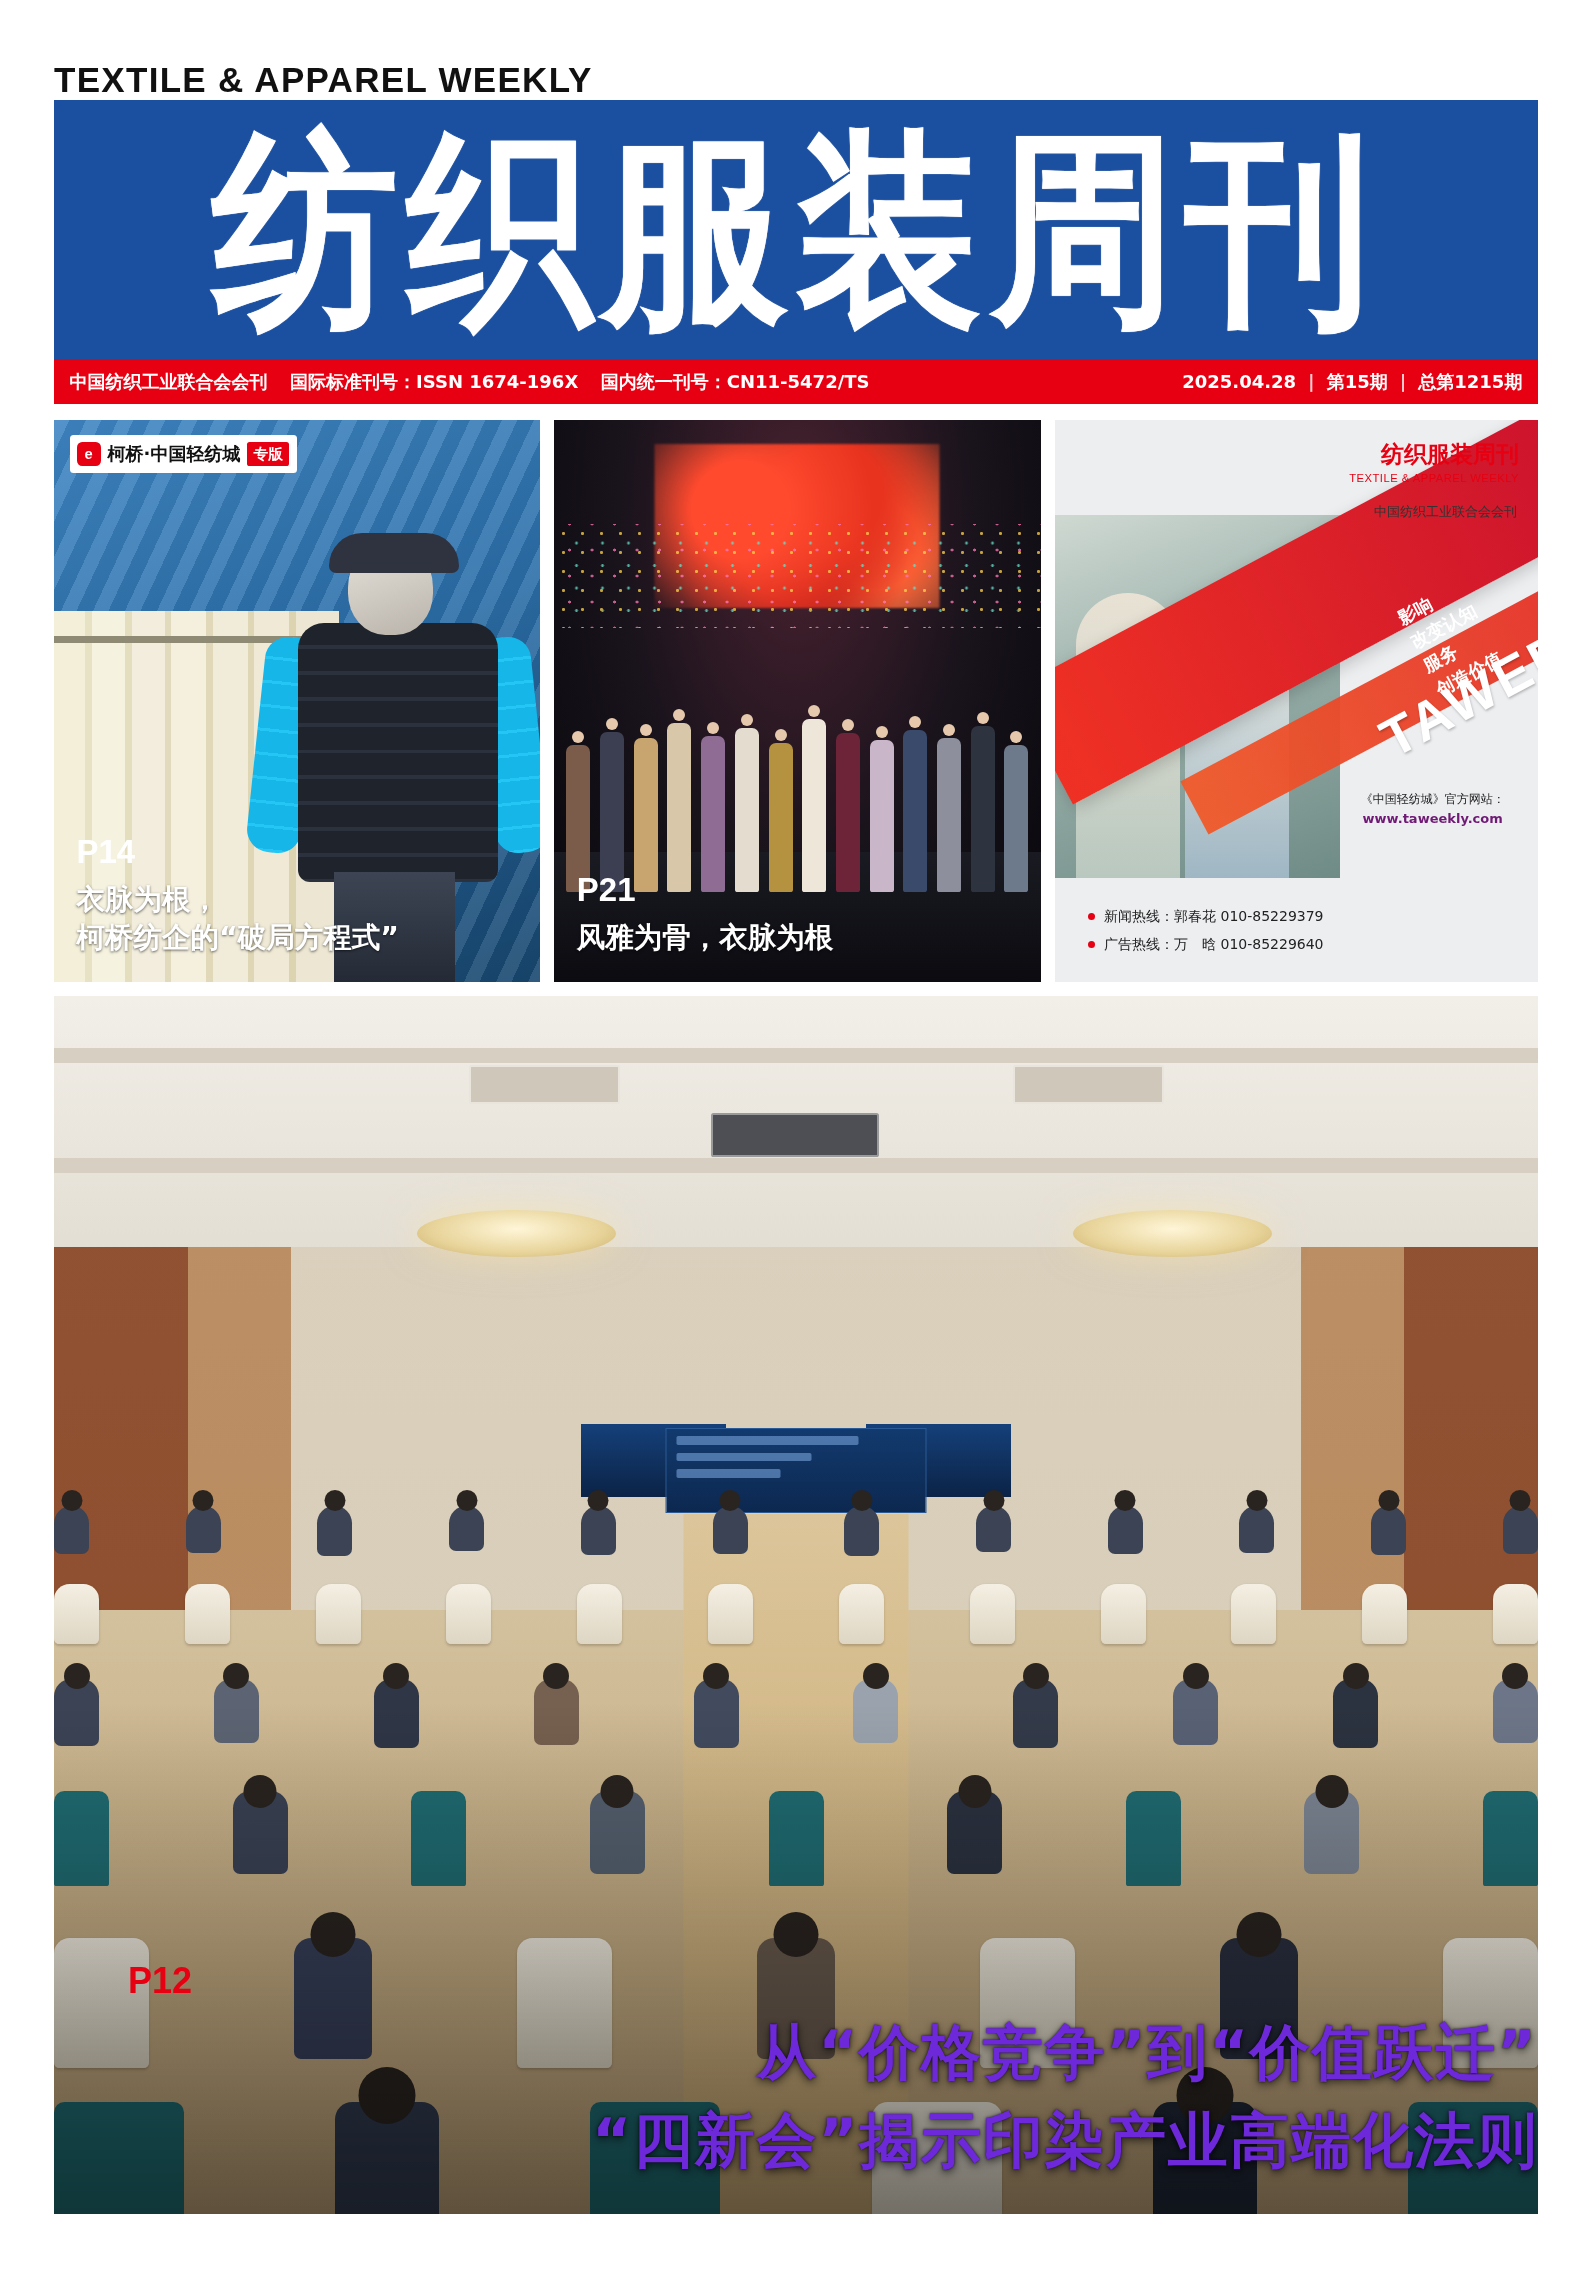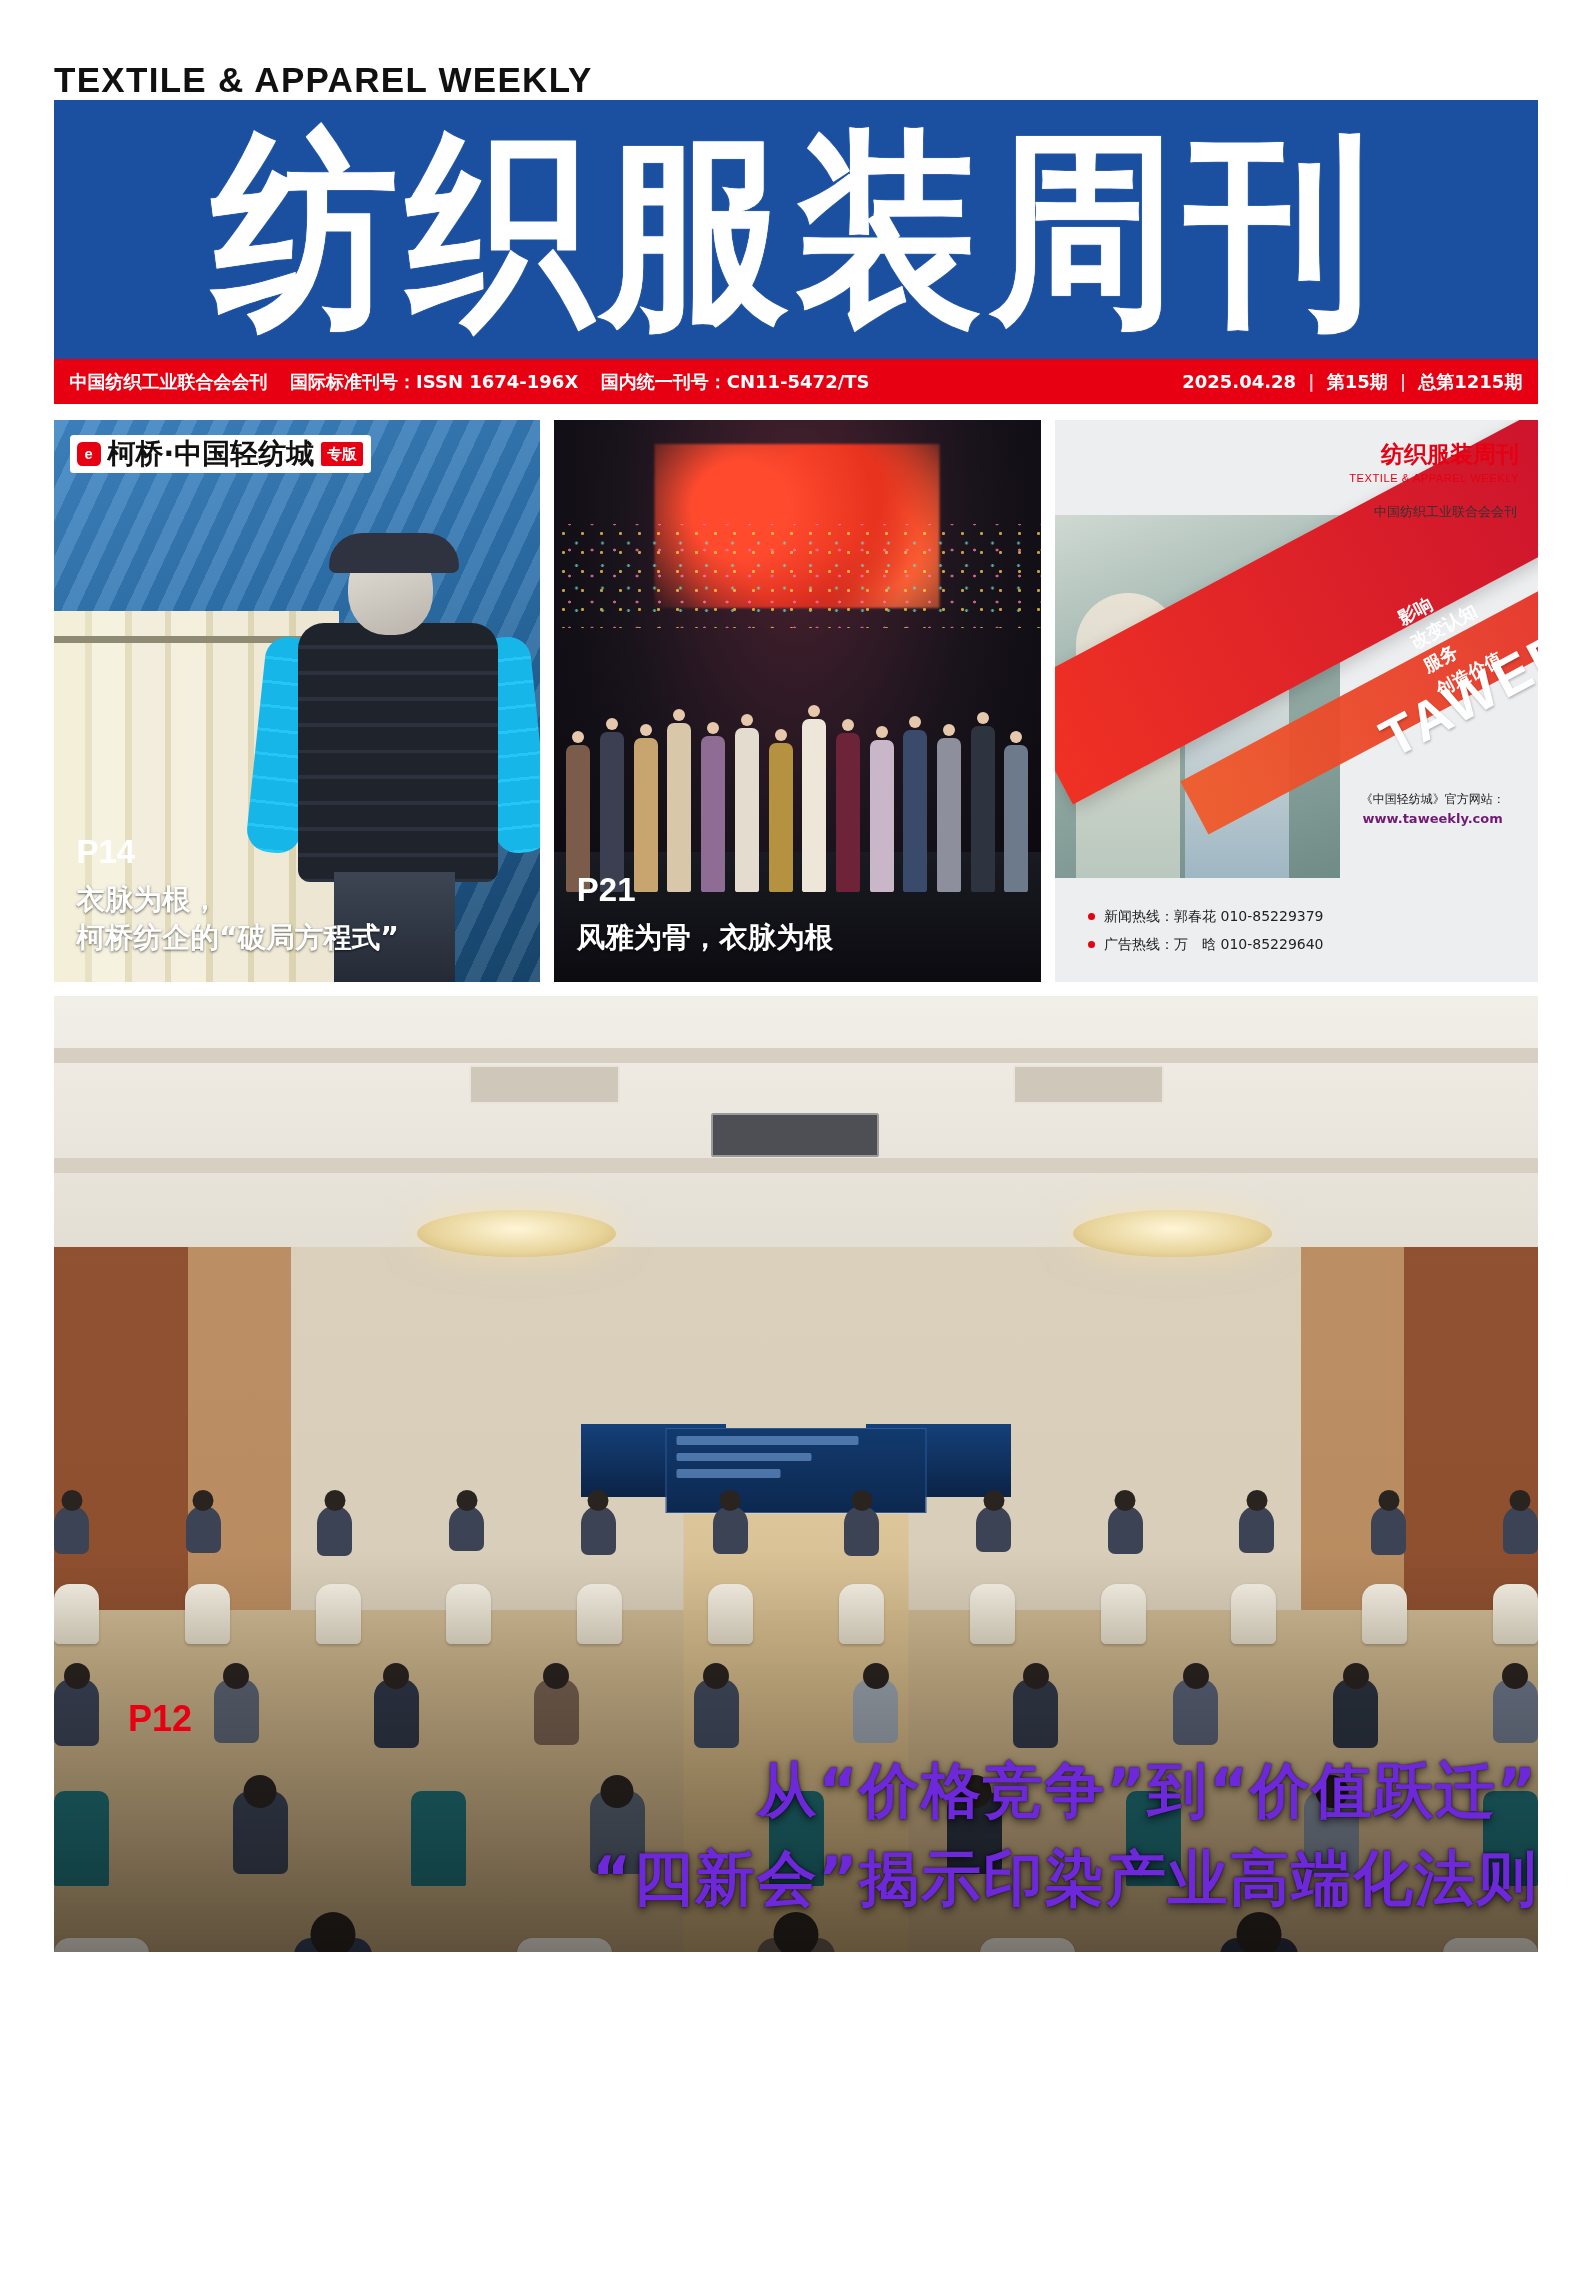--- a/index.html
+++ b/index.html
@@ -119,21 +119,21 @@
   }
   .t1 .flag{
     position:absolute;left:15.6px;top:15.6px;height:38px;
     background:#ffffff;border-radius:3.5px;display:flex;align-items:center;
     padding:0 8.6px 0 7px;gap:7px;
   }
   .t1 .flag .ic{
     width:24px;height:24px;border-radius:5.2px;background:#e60012;color:#fff;
     font-size:14.7px;display:flex;align-items:center;justify-content:center;font-weight:bold;
   }
-  .t1 .flag .txt{font-size:28px;font-weight:bold;color:#111;font-family:"DejaVu Sans",sans-serif;text-align:center;}
+  .t1 .flag .txt{font-size:18px;font-weight:bold;color:#111;font-family:"DejaVu Sans",sans-serif;text-align:center;}
   .t1 .flag .tag{
     background:#e60012;color:#fff;font-size:14.7px;font-weight:bold;border-radius:2.6px;
     padding:2.6px 6px;font-family:"DejaVu Sans",sans-serif;
   }
 
   
   .t2 .stage{
     position:absolute;inset:0;
     background:radial-gradient(ellipse at 50% 18%, #4a2230 0%, #19131c 52%, #07070b 100%);
   }
@@ -233,21 +233,21 @@
     position:absolute;left:33px;bottom:24px;font-size:14px;color:#222;line-height:2.0;
     font-family:"DejaVu Sans",sans-serif;
   }
   .t3 .hot .dot{
     display:inline-block;width:7.8px;height:7.8px;border-radius:50%;background:#e60012;
     margin-right:8.6px;vertical-align:middle;
   }
 
   
   .hero{
-    position:relative;margin-top:14px;height:956px;overflow:hidden;
+    position:relative;margin-top:14px;height:1218px;overflow:hidden;
     background:#cdbfa6;
   }
   .hero .ceiling{
     position:absolute;left:0;right:0;top:0;height:259px;
     background:linear-gradient(180deg,#f2efe9,#e3ded3);
   }
   .hero .ceil-beam{
     position:absolute;left:0;right:0;height:15.6px;background:#d7d0c2;
   }
   .hero .panel{

